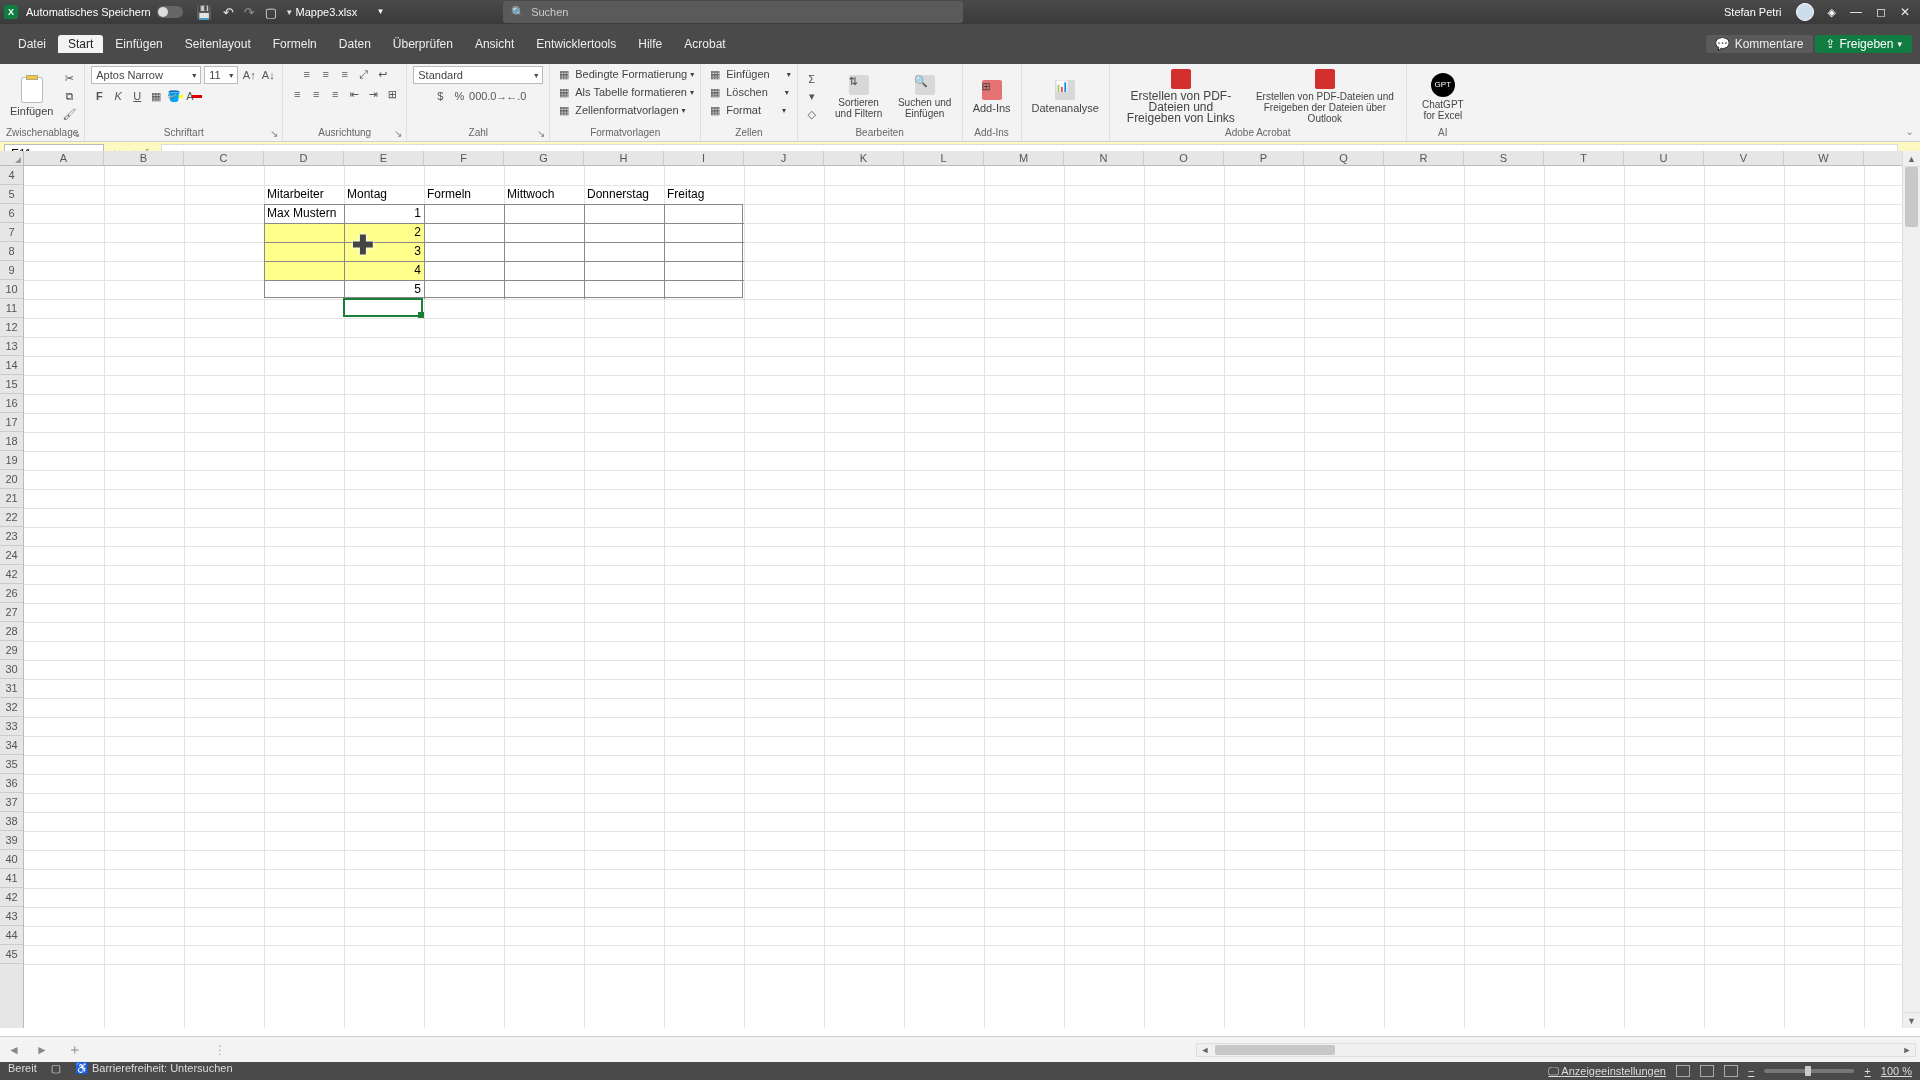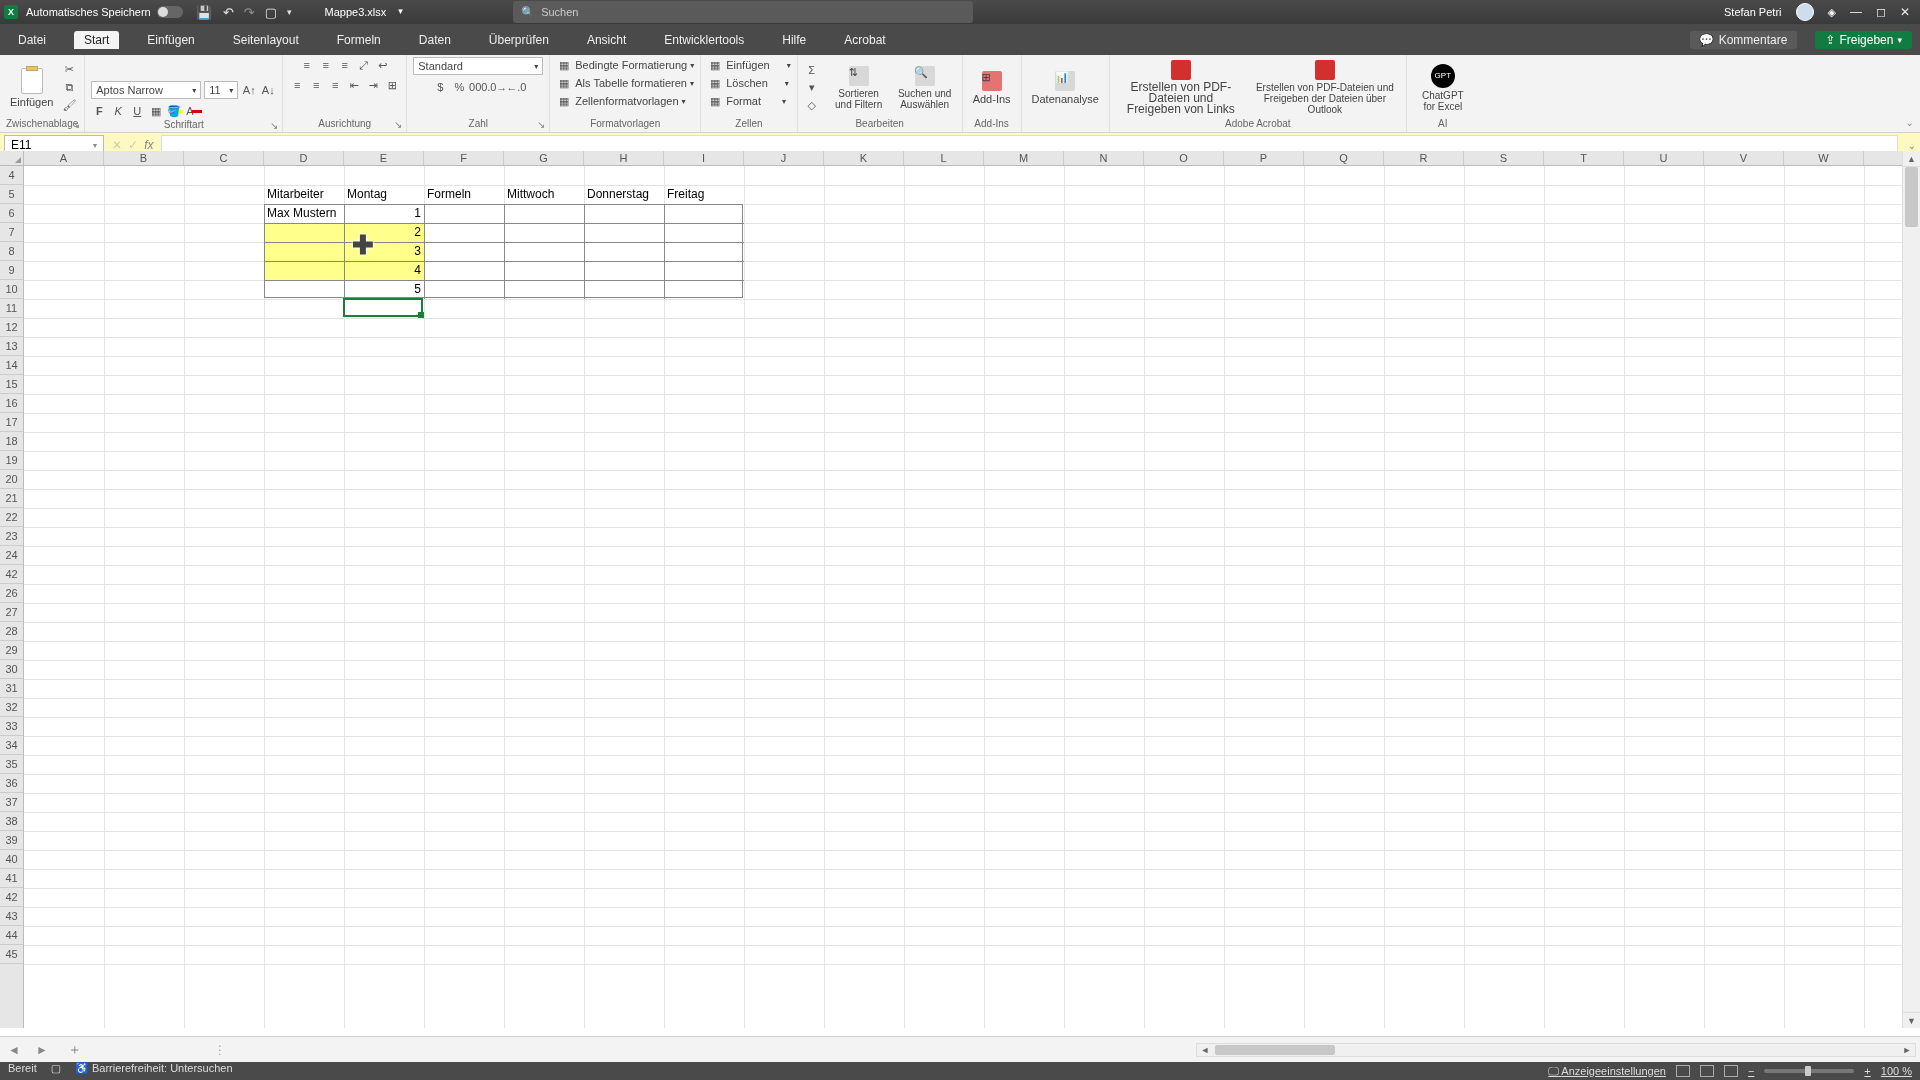--- a/index.html
+++ b/index.html
@@ -6,28 +6,28 @@
   body { background: #fff; overflow: hidden; width: 1920px; height: 1080px; position: relative; }
 
   
   .titlebar { height: 24px; background: linear-gradient(#4a4a4a,#3a3a3a); display: flex; align-items: center; color: #fff; font-size: 11px; padding: 0 4px; }
   .titlebar .xl-logo { width:14px;height:14px;background:#107c41;margin-right:8px;border-radius:2px;display:flex;align-items:center;justify-content:center;color:#fff;font-size:9px;font-weight:bold; }
   .titlebar .autosave { display:flex;align-items:center;gap:6px; }
   .titlebar .toggle { width:26px;height:12px;background:#666;border-radius:6px;position:relative; }
   .titlebar .toggle::after{content:"";position:absolute;left:1px;top:1px;width:10px;height:10px;background:#ddd;border-radius:50%;}
   .qat { display:flex;align-items:center;gap:10px;margin-left:14px; }
   .qat span{font-size:13px;opacity:.85;}
-  .titlebar .docname { margin-left:33px; display:flex;align-items:flex-start;gap:12px; }
+  .titlebar .docname { margin-left:4px; display:flex;align-items:flex-start;gap:21px; }
   .titlebar .search { margin-left:auto;transform:translateX(-320px); width:460px;height:22px;background:#5a5a5a;border-radius:3px;display:flex;align-items:center;padding:0 8px;gap:6px;color:#ccc; }
   .titlebar .right { margin-left:auto; display:flex;align-items:center;gap:14px;padding-right:6px; }
   .titlebar .avatar{width:18px;height:18px;border-radius:50%;background:#cde;border:1px solid #fff;}
   .winbtn{font-size:12px;opacity:.9;}
 
   
-  .menubar { height:31px;background:#4a4a4a;display:flex;align-items:center;gap:18px;padding:0 8px;font-size:12px;color:#eee; }
+  .menubar { height:40px;background:#4a4a4a;display:flex;align-items:center;gap:2px;padding:0 8px;font-size:12px;color:#eee; }
   .menubar .tab{padding:2px 10px;border-radius:3px 3px 0 0;}
   .menubar .tab.active{background:#f3f3f3;color:#222;}
   .menubar .spacer{flex:1;}
   .menubar .rightbtn{background:#5a5a5a;border-radius:3px;padding:2px 10px;display:flex;align-items:center;gap:4px;}
   .menubar .share{background:#107c41;color:#fff;}
 
   
   .ribbon { height:78px;background:#f3f3f3;border-bottom:1px solid #d0d0d0;display:flex;align-items:stretch;font-size:11px;color:#444;position:relative; }
   .group{display:flex;flex-direction:column;border-right:1px solid #e0e0e0;padding:2px 6px 2px 6px;}
   .group .body{flex:1;display:flex;align-items:center;gap:4px;}
@@ -172,21 +172,21 @@
           </div>
         <div class="mini">
             <span>🖌</span>
           </div>
       </div>
     </div>
     <div class="label"><span>Zwischenablage</span><span class="dlg">↘</span></div>
   </div>
 
   <div class="group">
-    <div class="body" style="flex-direction:column;align-items:flex-start;gap:4px;margin-top:24px;">
+    <div class="body" style="flex-direction:column;align-items:flex-start;gap:4px;">
       <div class="smallrow">
         <div class="inputlike combo">
             <span>Aptos Narrow</span>
             <span style="margin-left:auto;font-size:8px">▾</span>
           </div>
         <div class="inputlike sizecombo">
             <span>11</span>
             <span style="margin-left:auto;font-size:8px">▾</span>
           </div>
         <div class="mini">A↑</div>
@@ -304,21 +304,21 @@
         <div class="mini">Σ</div>
         <div class="mini">▾</div>
         <div class="mini">◇</div>
       </div>
       <div class="rbtn" style="max-width:62px;">
         <div class="ic">⇅</div>
         <span style="text-align:center;font-size:10px;line-height:11px;">Sortieren und Filtern</span>
       </div>
       <div class="rbtn" style="max-width:62px;">
         <div class="ic">🔍</div>
-        <span style="text-align:center;font-size:10px;line-height:11px;">Suchen und Auswählen</span>
+        <span style="text-align:center;font-size:10px;line-height:11px;">Suchen und Einfügen</span>
       </div>
     </div>
     <div class="label"><span>Bearbeiten</span></div>
   </div>
 
   <div class="group">
     <div class="body">
       <div class="rbtn">
         <div class="ic" style="background:#e57373;">⊞</div>
         <span>Add-Ins</span>

